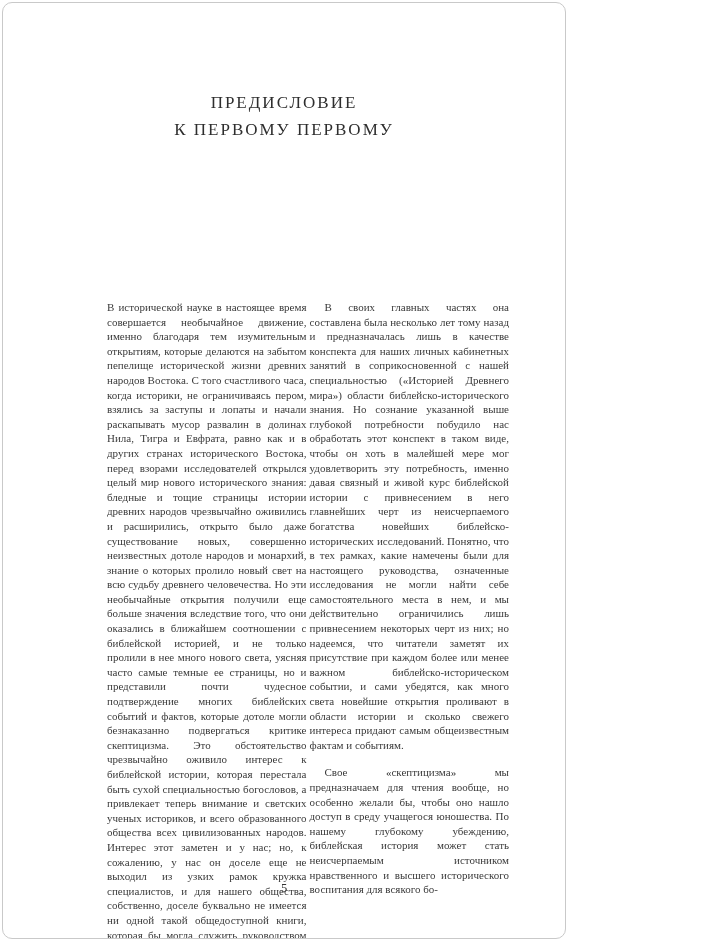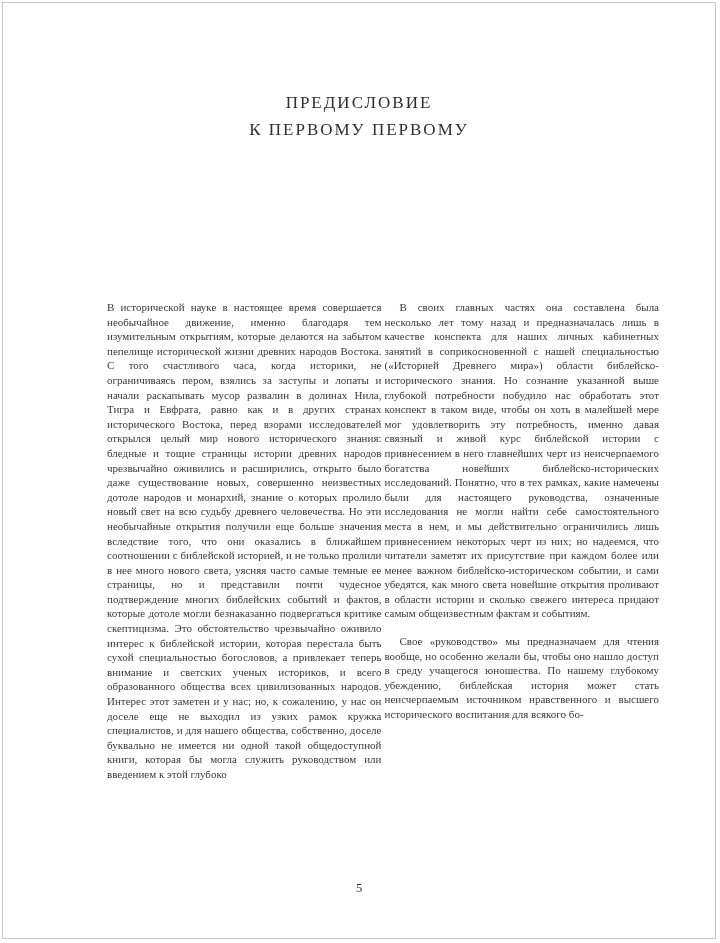--- a/index.html
+++ b/index.html
@@ -2,26 +2,26 @@
 <html lang="ru"><head>
 <meta charset="utf-8">
 <style>
   html, body {
     margin: 0;
     padding: 0;
     background: #ffffff;
   }
   .page {
     position: relative;
-    width: 714px;
+    width: 564px;
     height: 937px;
     margin: 2px;
     background: #ffffff;
     border: 1px solid #c9c9c9;
-    border-radius: 0;
+    border-radius: 10px;
     box-sizing: border-box;
     font-family: "Liberation Serif", "DejaVu Serif", serif;
     color: #333333;
     overflow: hidden;
   }
   .title-block {
     position: absolute;
     top: 86px;
     left: 0;
     right: 0;
@@ -79,19 +79,19 @@
     <div class="title-line">ПРЕДИСЛОВИЕ</div>
     <div class="title-line">К ПЕРВОМУ ПЕРВОМУ</div>
   </div>
 
   <div class="columns">
     <div class="col">
         <p class="para">В исторической науке в настоящее время совершается необычайное движение, именно благодаря тем изумительным открытиям, которые делаются на забытом пепелище исторической жизни древних народов Востока. С того счастливого часа, когда историки, не ограничиваясь пером, взялись за заступы и лопаты и начали раскапывать мусор развалин в долинах Нила, Тигра и Евфрата, равно как и в других странах исторического Востока, перед взорами исследователей открылся целый мир нового исторического знания: бледные и тощие страницы истории древних народов чрезвычайно оживились и расширились, открыто было даже существование новых, совершенно неизвестных дотоле народов и монархий, знание о которых пролило новый свет на всю судьбу древнего человечества. Но эти необычайные открытия получили еще больше значения вследствие того, что они оказались в ближайшем соотношении с библейской историей, и не только пролили в нее много нового света, уясняя часто самые темные ее страницы, но и представили почти чудесное подтверждение многих библейских событий и фактов, которые дотоле могли безнаказанно подвергаться критике скептицизма. Это обстоятельство чрезвычайно оживило интерес к библейской истории, которая перестала быть сухой специальностью богословов, а привлекает теперь внимание и светских ученых историков, и всего образованного общества всех цивилизованных народов. Интерес этот заметен и у нас; но, к сожалению, у нас он доселе еще не выходил из узких рамок кружка специалистов, и для нашего общества, собственно, доселе буквально не имеется ни одной такой общедоступной книги, которая бы могла служить руководством или введением к этой глубоко</p>
       </div>
     <div class="col">
         <p class="para indent">В своих главных частях она составлена была несколько лет тому назад и предназначалась лишь в качестве конспекта для наших личных кабинетных занятий в соприкосновенной с нашей специальностью («Историей Древнего мира») области библейско-исторического знания. Но сознание указанной выше глубокой потребности побудило нас обработать этот конспект в таком виде, чтобы он хоть в малейшей мере мог удовлетворить эту потребность, именно давая связный и живой курс библейской истории с привнесением в него главнейших черт из неисчерпаемого богатства новейших библейско-исторических исследований. Понятно, что в тех рамках, какие намечены были для настоящего руководства, означенные исследования не могли найти себе самостоятельного места в нем, и мы действительно ограничились лишь привнесением некоторых черт из них; но надеемся, что читатели заметят их присутствие при каждом более или менее важном библейско-историческом событии, и сами убедятся, как много света новейшие открытия проливают в области истории и сколько свежего интереса придают самым общеизвестным фактам и событиям.</p>
-        <p class="para indent gap">Свое «руководство» мы предназначаем для чтения вообще, но особенно желали бы, чтобы оно нашло доступ в среду учащегося юношества. По нашему глубокому убеждению, библейская история может стать неисчерпаемым источником нравственного и высшего исторического воспитания для всякого бо-</p>
+        <p class="para indent gap">Свое «скептицизма» мы предназначаем для чтения вообще, но особенно желали бы, чтобы оно нашло доступ в среду учащегося юношества. По нашему глубокому убеждению, библейская история может стать неисчерпаемым источником нравственного и высшего исторического воспитания для всякого бо-</p>
       </div>
   </div>
 
   <div class="page-number">5</div>
 
 </div>
 
 </body></html>

